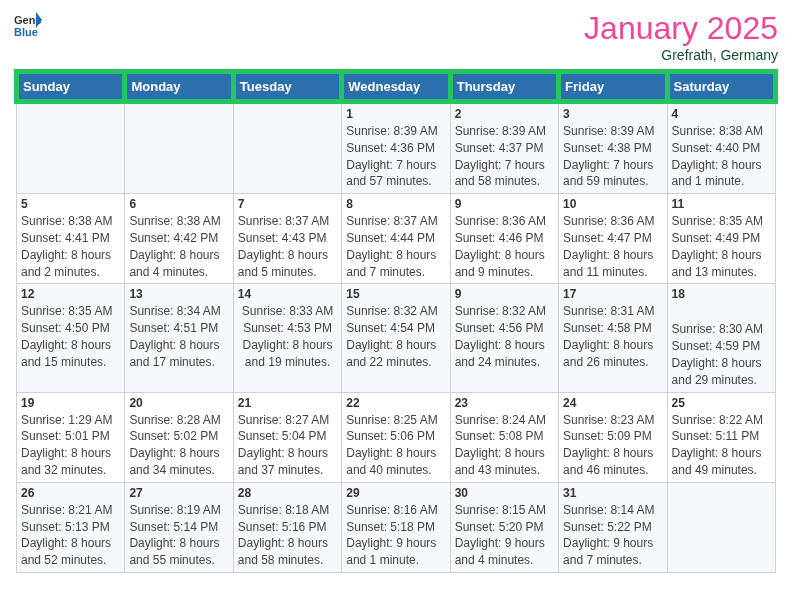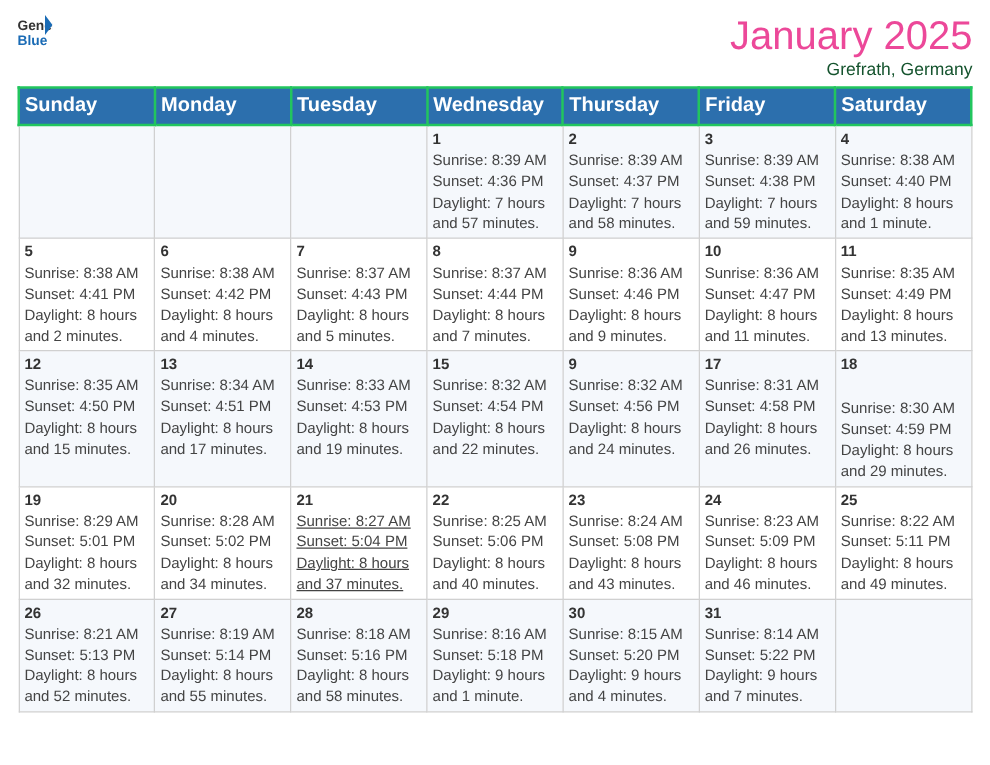--- a/index.html
+++ b/index.html
@@ -45,23 +45,23 @@
     }
     table {
       width: 100%;
       border-collapse: collapse;
       table-layout: fixed;
     }
     thead tr th {
       background-color: #2c6fad;
       color: #fff;
       padding: 5px 4px;
-      font-size: 16px;
+      font-size: 13px;
       text-align: left;
-      border: 2px solid #22c55e;
+      border: 5px solid #22c55e;
     }
     tbody tr td {
       vertical-align: top;
       padding: 3px 4px;
       font-size: 9.5px;
       color: #333;
       border: 1px solid #d0d0d0;
       height: 80px;
     }
     tbody tr:nth-child(odd) td {
@@ -211,21 +211,21 @@
           </td>
           <td>
             <span class="day-num">13</span>
             <div class="day-info" style="white-space: pre-line;">Sunrise: 8:34 AM
 Sunset: 4:51 PM
 Daylight: 8 hours
 and 17 minutes.</div>
           </td>
           <td>
             <span class="day-num">14</span>
-            <div class="day-info" style="white-space: pre-line;">Sunrise: 8:33 AM
+            <div class="day-info" style="white-space: pre-line; text-align: center;">Sunrise: 8:33 AM
 Sunset: 4:53 PM
 Daylight: 8 hours
 and 19 minutes.</div>
           </td>
           <td>
             <span class="day-num">15</span>
             <div class="day-info" style="white-space: pre-line;">Sunrise: 8:32 AM
 Sunset: 4:54 PM
 Daylight: 8 hours
 and 22 minutes.</div>
@@ -248,35 +248,35 @@
             <span class="day-num">18</span>
             <div class="day-info" style="white-space: pre-line; margin-top: 20px;">Sunrise: 8:30 AM
 Sunset: 4:59 PM
 Daylight: 8 hours
 and 29 minutes.</div>
           </td>
         </tr>
         <tr>
           <td>
             <span class="day-num">19</span>
-            <div class="day-info" style="white-space: pre-line;">Sunrise: 8:29 AM
+            <div class="day-info" style="white-space: pre-line;">Sunrise: 1:29 AM
 Sunset: 5:01 PM
 Daylight: 8 hours
 and 32 minutes.</div>
           </td>
           <td>
             <span class="day-num">20</span>
             <div class="day-info" style="white-space: pre-line;">Sunrise: 8:28 AM
 Sunset: 5:02 PM
 Daylight: 8 hours
 and 34 minutes.</div>
           </td>
           <td>
             <span class="day-num">21</span>
-            <div class="day-info" style="white-space: pre-line; text-decoration: underline;">Sunrise: 8:27 AM
+            <div class="day-info" style="white-space: pre-line;">Sunrise: 8:27 AM
 Sunset: 5:04 PM
 Daylight: 8 hours
 and 37 minutes.</div>
           </td>
           <td>
             <span class="day-num">22</span>
             <div class="day-info" style="white-space: pre-line;">Sunrise: 8:25 AM
 Sunset: 5:06 PM
 Daylight: 8 hours
 and 40 minutes.</div>

